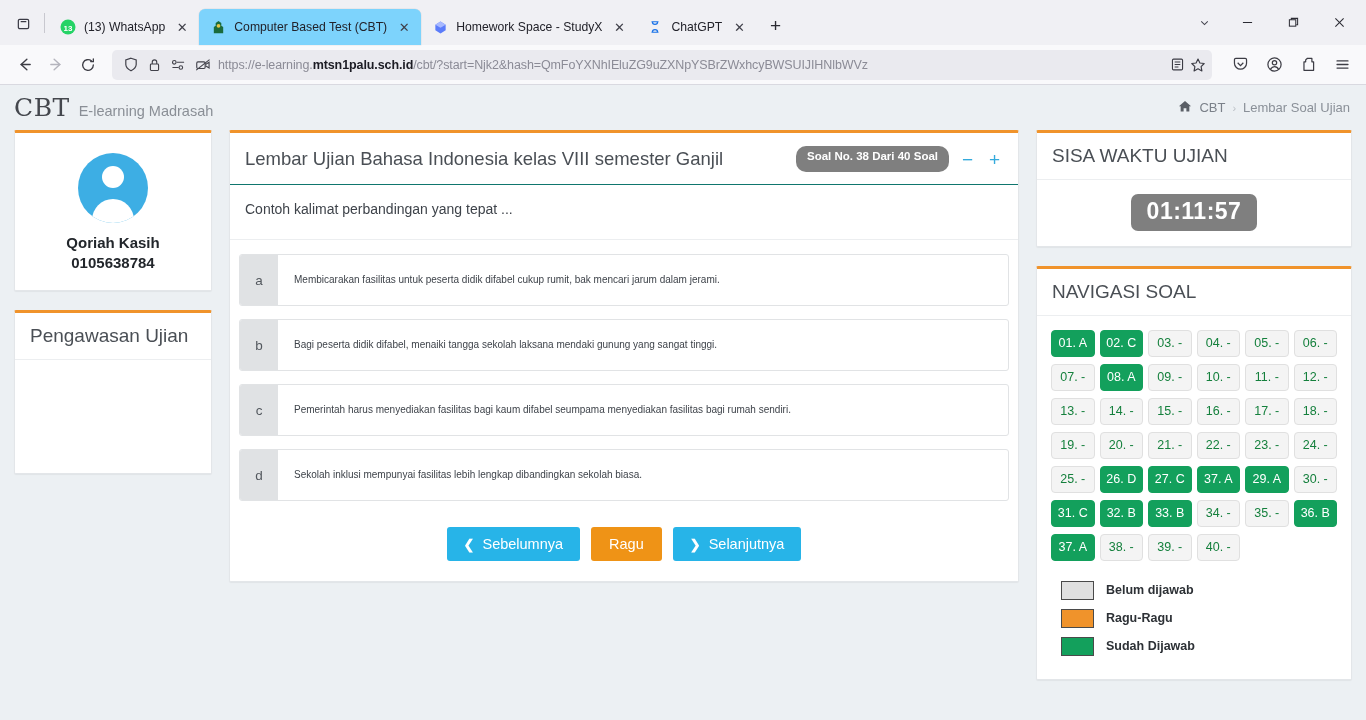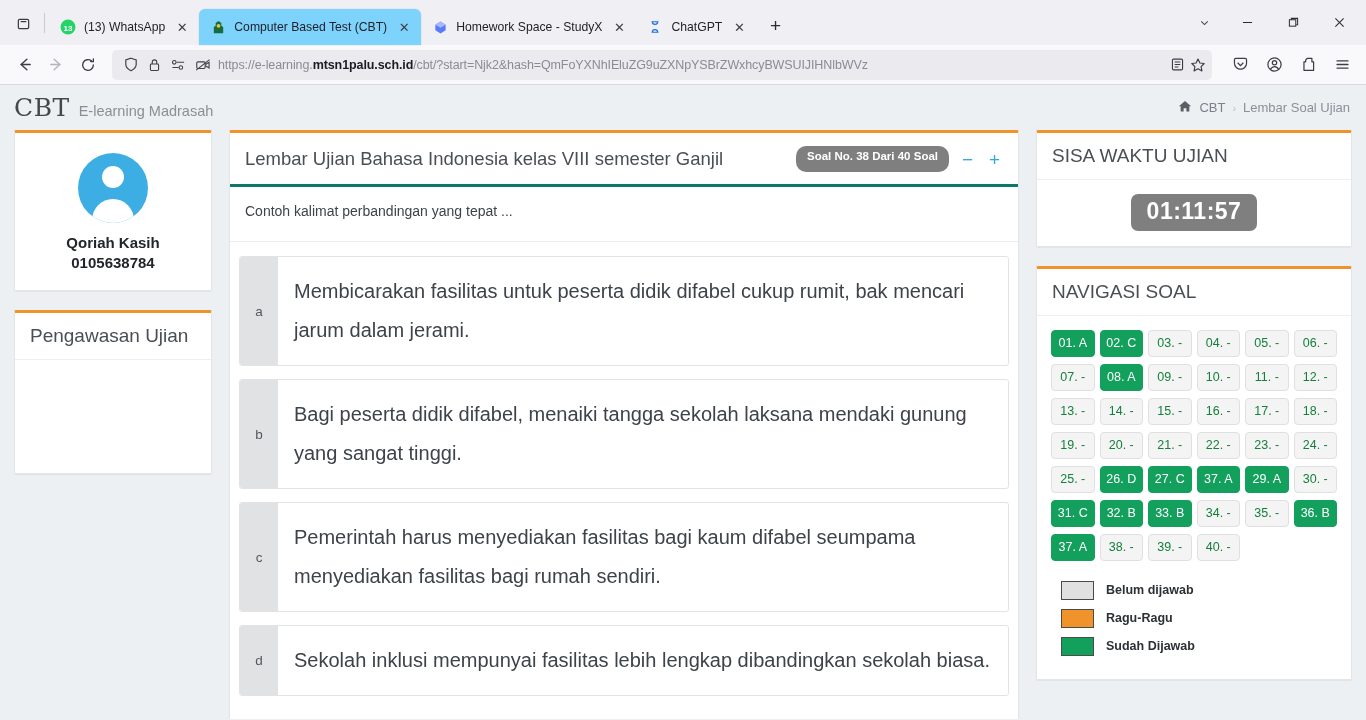--- a/index.html
+++ b/index.html
@@ -215,21 +215,21 @@
     width: 42px; height: 24px; border-radius: 21px 21px 0 0; background: #fff;
   }
   .user-name { font-size: 15px; font-weight: bold; color: #22262b; line-height: 1.35; }
   .user-id { font-size: 15px; font-weight: bold; color: #22262b; line-height: 1.35; }
 
   .pengawasan-body { height: 113px; }
 
   
   .q-head {
     padding: 13px 15px 12px;
-    border-bottom: 3px solid #0f766e;
+    border-bottom: 1px solid #0f766e;
     display: flex;
     align-items: center;
     gap: 10px;
   }
   .q-title {
     font-size: 18.5px;
     color: #4a4f55;
     font-weight: 400;
     flex: 1 1 auto;
   }
@@ -271,21 +271,21 @@
     width: 38px; flex: 0 0 38px;
     background: #e0e2e4;
     display: flex;
     align-items: center;
     justify-content: center;
     font-size: 13.5px;
     color: #53585e;
   }
   .opt-text {
     padding: 15px 16px;
-    font-size: 20px;
+    font-size: 10px;
     color: #3e434a;
     line-height: 1.95;
     flex: 1 1 auto;
   }
 
   .btn-row {
     display: flex;
     justify-content: center;
     gap: 11px;
     padding: 7px 0 20px;

